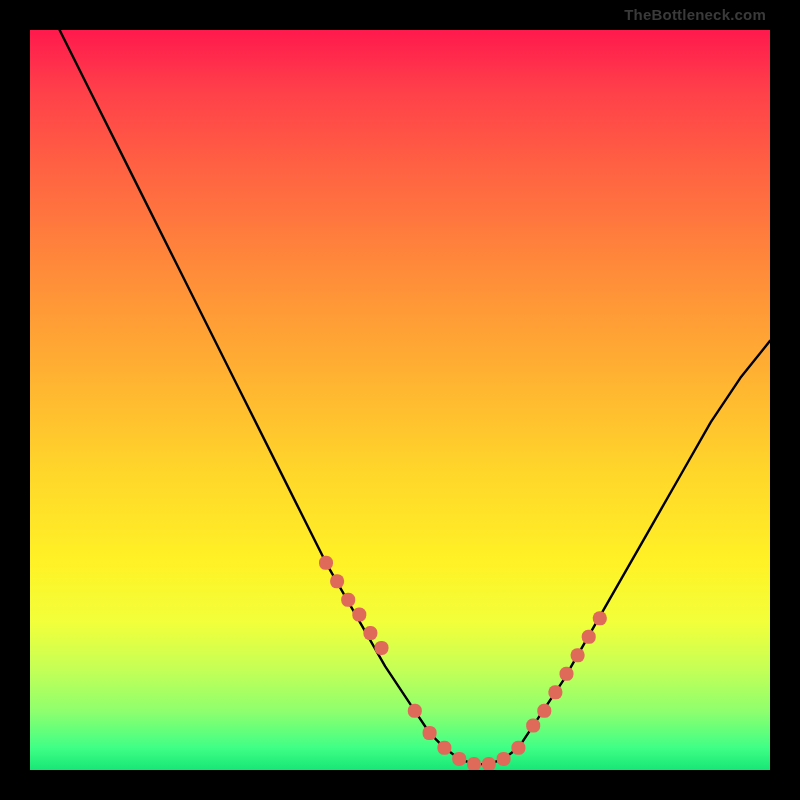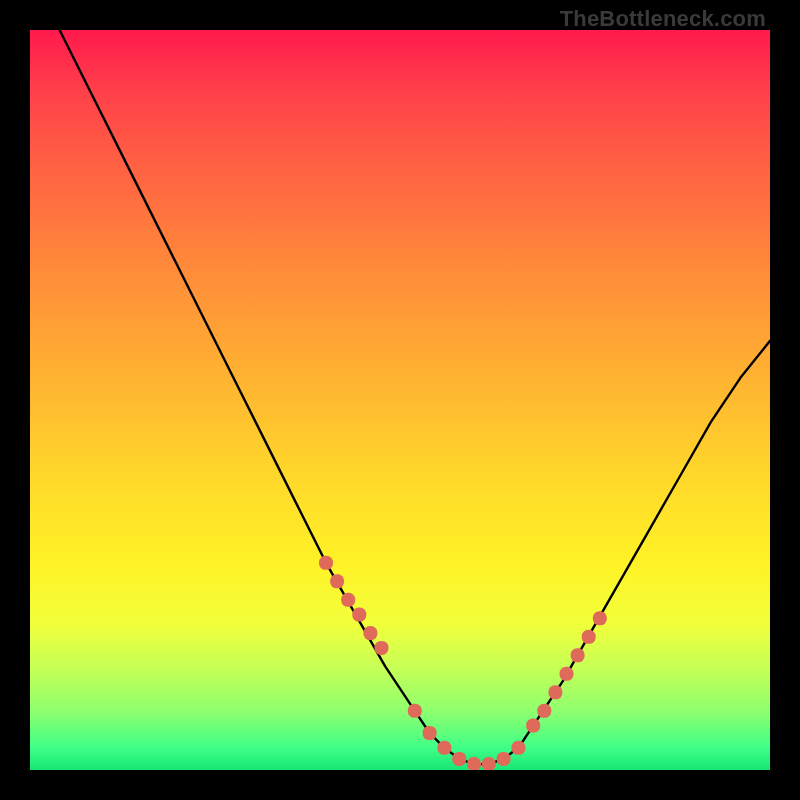--- a/index.html
+++ b/index.html
@@ -44,21 +44,21 @@
       #c8ff55 86%,
       #8fff6e 92%,
       #3fff86 97%,
       #17e676 100%);
   }
   .watermark {
     position: absolute;
     top: 6px;
     right: 34px;
     color: #3a3a3a;
-    font-size: 22px;
+    font-size: 15px;
     font-weight: 600;
     letter-spacing: 0.2px;
     user-select: none;
   }
   svg.curve {
     position: absolute;
     left: 0;
     top: 0;
     width: 740px;
     height: 740px;

